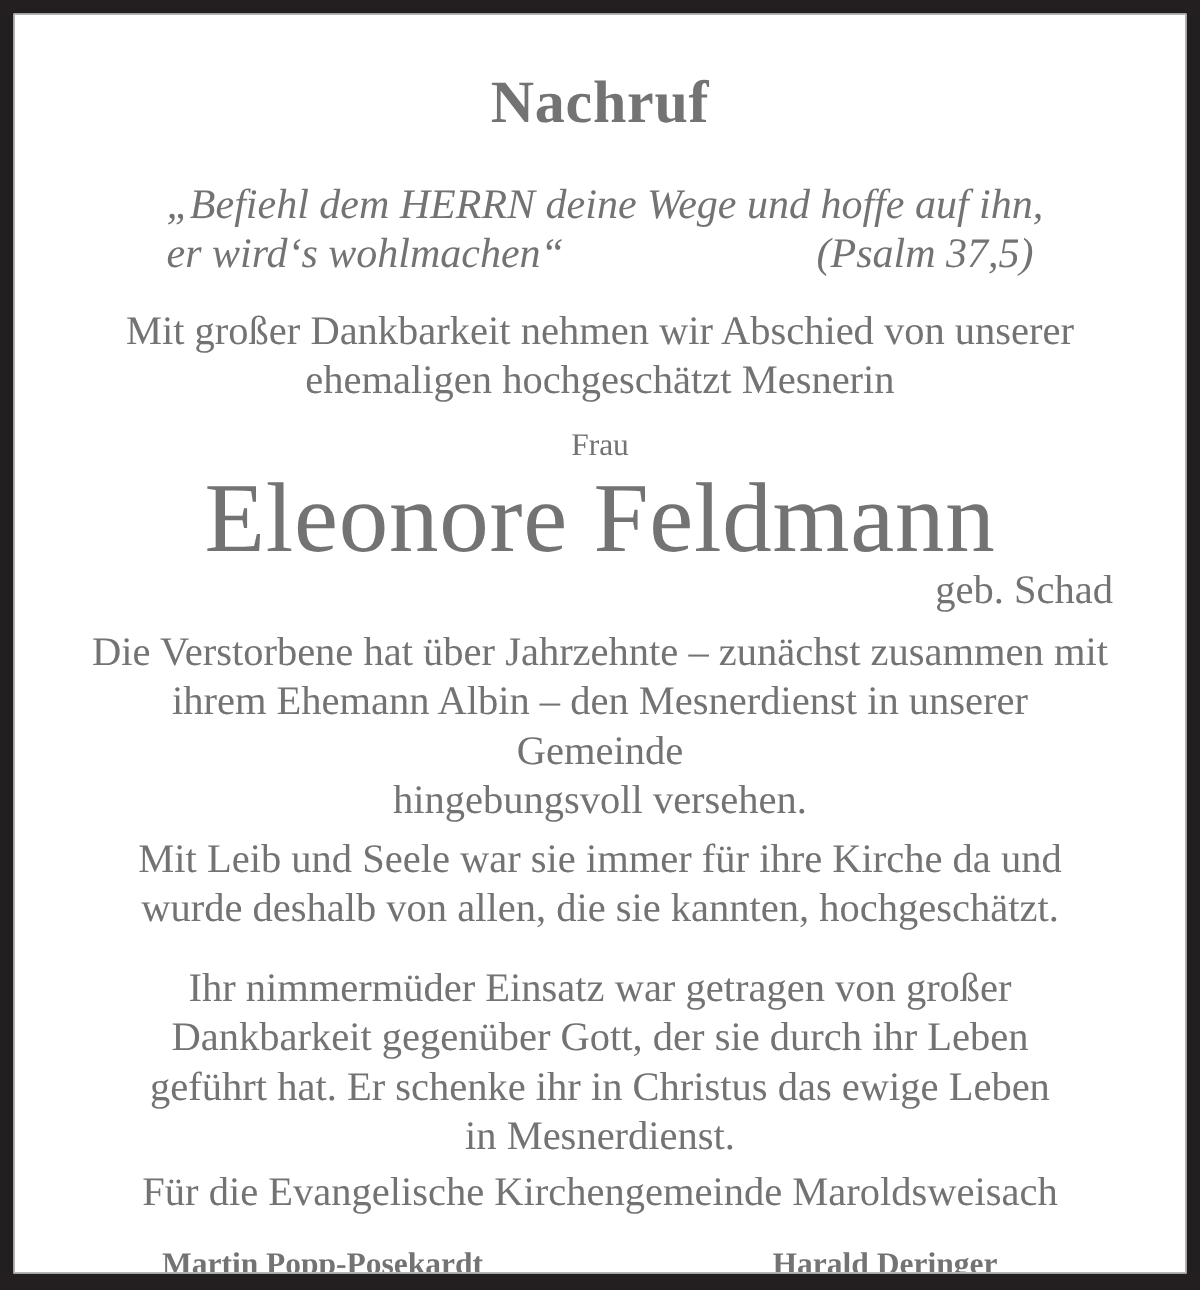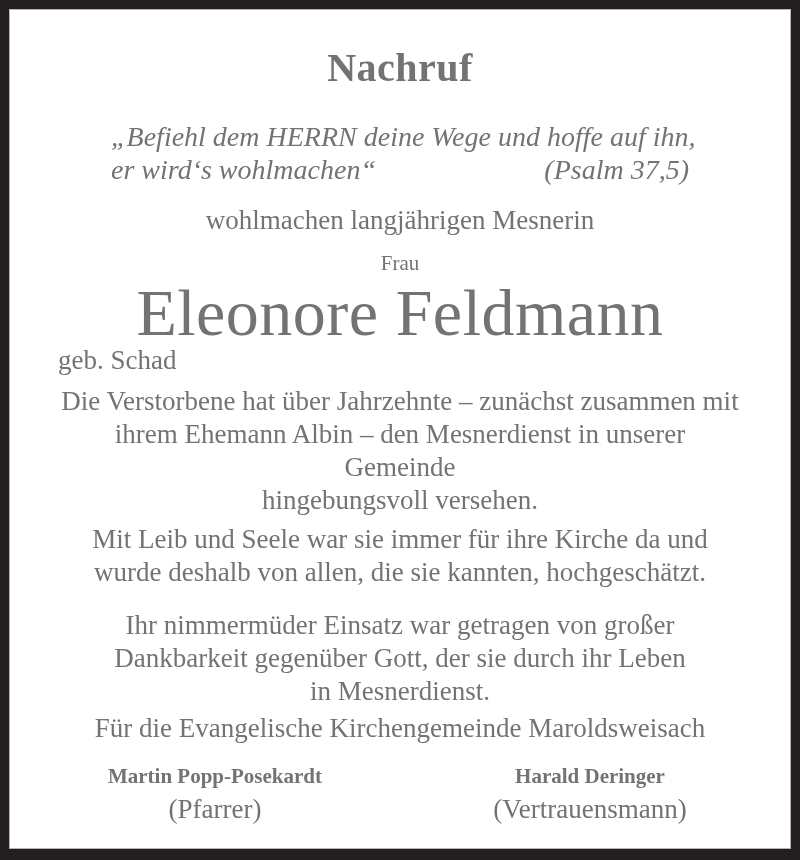--- a/index.html
+++ b/index.html
@@ -59,21 +59,21 @@
     font-size: 21px;
     line-height: 36px;
   }
   .deceased-name {
     text-align: center;
     font-size: 66px;
     line-height: 64px;
     letter-spacing: 0.5px;
   }
   .maiden {
-    text-align: left;
+    text-align: right;
     font-size: 27px;
     line-height: 30px;
   }
   .p1 { margin-top: 10px; }
   .p2 { margin-top: 6px; }
   .p3 { margin-top: 20px; }
   .closing { margin-top: 4px; }
   .signatures {
     margin-top: 14px;
     display: flex;
@@ -104,21 +104,22 @@
 
     <div class="quote-block">
       <div class="quote-line1">„Befiehl dem HERRN deine Wege und hoffe auf ihn,</div>
       <div class="quote-line2">
         <span>er wird‘s wohlmachen“</span>
         <span>(Psalm 37,5)</span>
       </div>
     </div>
 
     <div class="para intro">
-      <div>wohlmachen langjährigen Mesnerin</div>
+      <div>Mit großer Dankbarkeit nehmen wir Abschied von unserer</div>
+      <div>ehemaligen hochgeschätzt Mesnerin</div>
     </div>
 
     <div class="salutation">Frau</div>
 
     <div class="deceased-name">Eleonore Feldmann</div>
 
     <div class="maiden">geb. Schad</div>
 
     <div class="para p1">
       <div>Die Verstorbene hat über Jahrzehnte – zunächst zusammen mit</div>
@@ -127,20 +128,21 @@
     </div>
 
     <div class="para p2">
       <div>Mit Leib und Seele war sie immer für ihre Kirche da und</div>
       <div>wurde deshalb von allen, die sie kannten, hochgeschätzt.</div>
     </div>
 
     <div class="para p3">
       <div>Ihr nimmermüder Einsatz war getragen von großer</div>
       <div>Dankbarkeit gegenüber Gott, der sie durch ihr Leben</div>
+      <div>geführt hat. Er schenke ihr in Christus das ewige Leben</div>
       <div>in Mesnerdienst.</div>
     </div>
 
     <div class="para closing">Für die Evangelische Kirchengemeinde Maroldsweisach</div>
 
     <div class="signatures">
       <div class="sig-block sig-left">
         <div class="sig-name">Martin Popp-Posekardt</div>
         <div class="sig-role">(Pfarrer)</div>
       </div>

